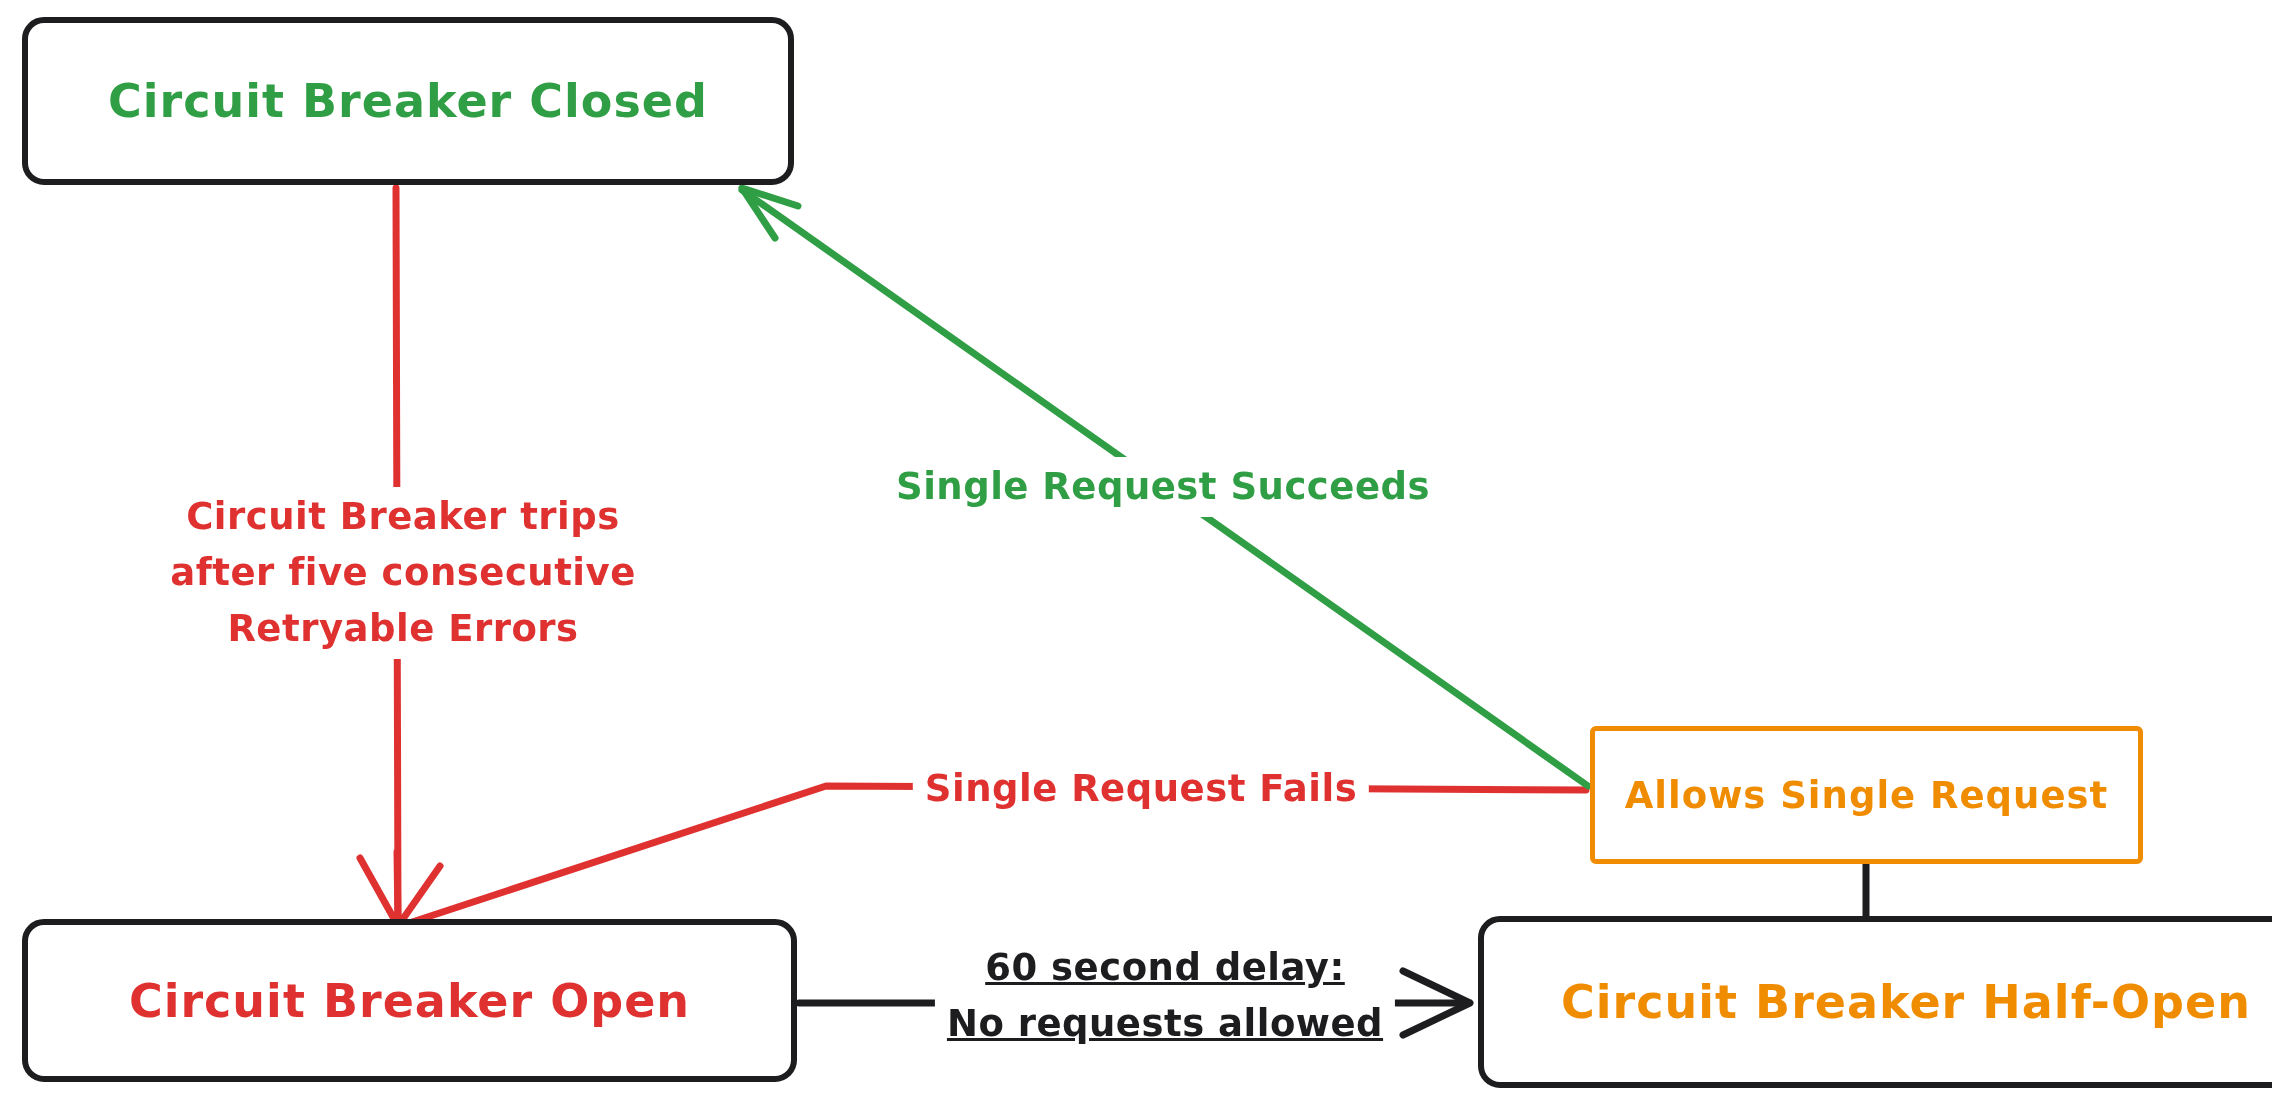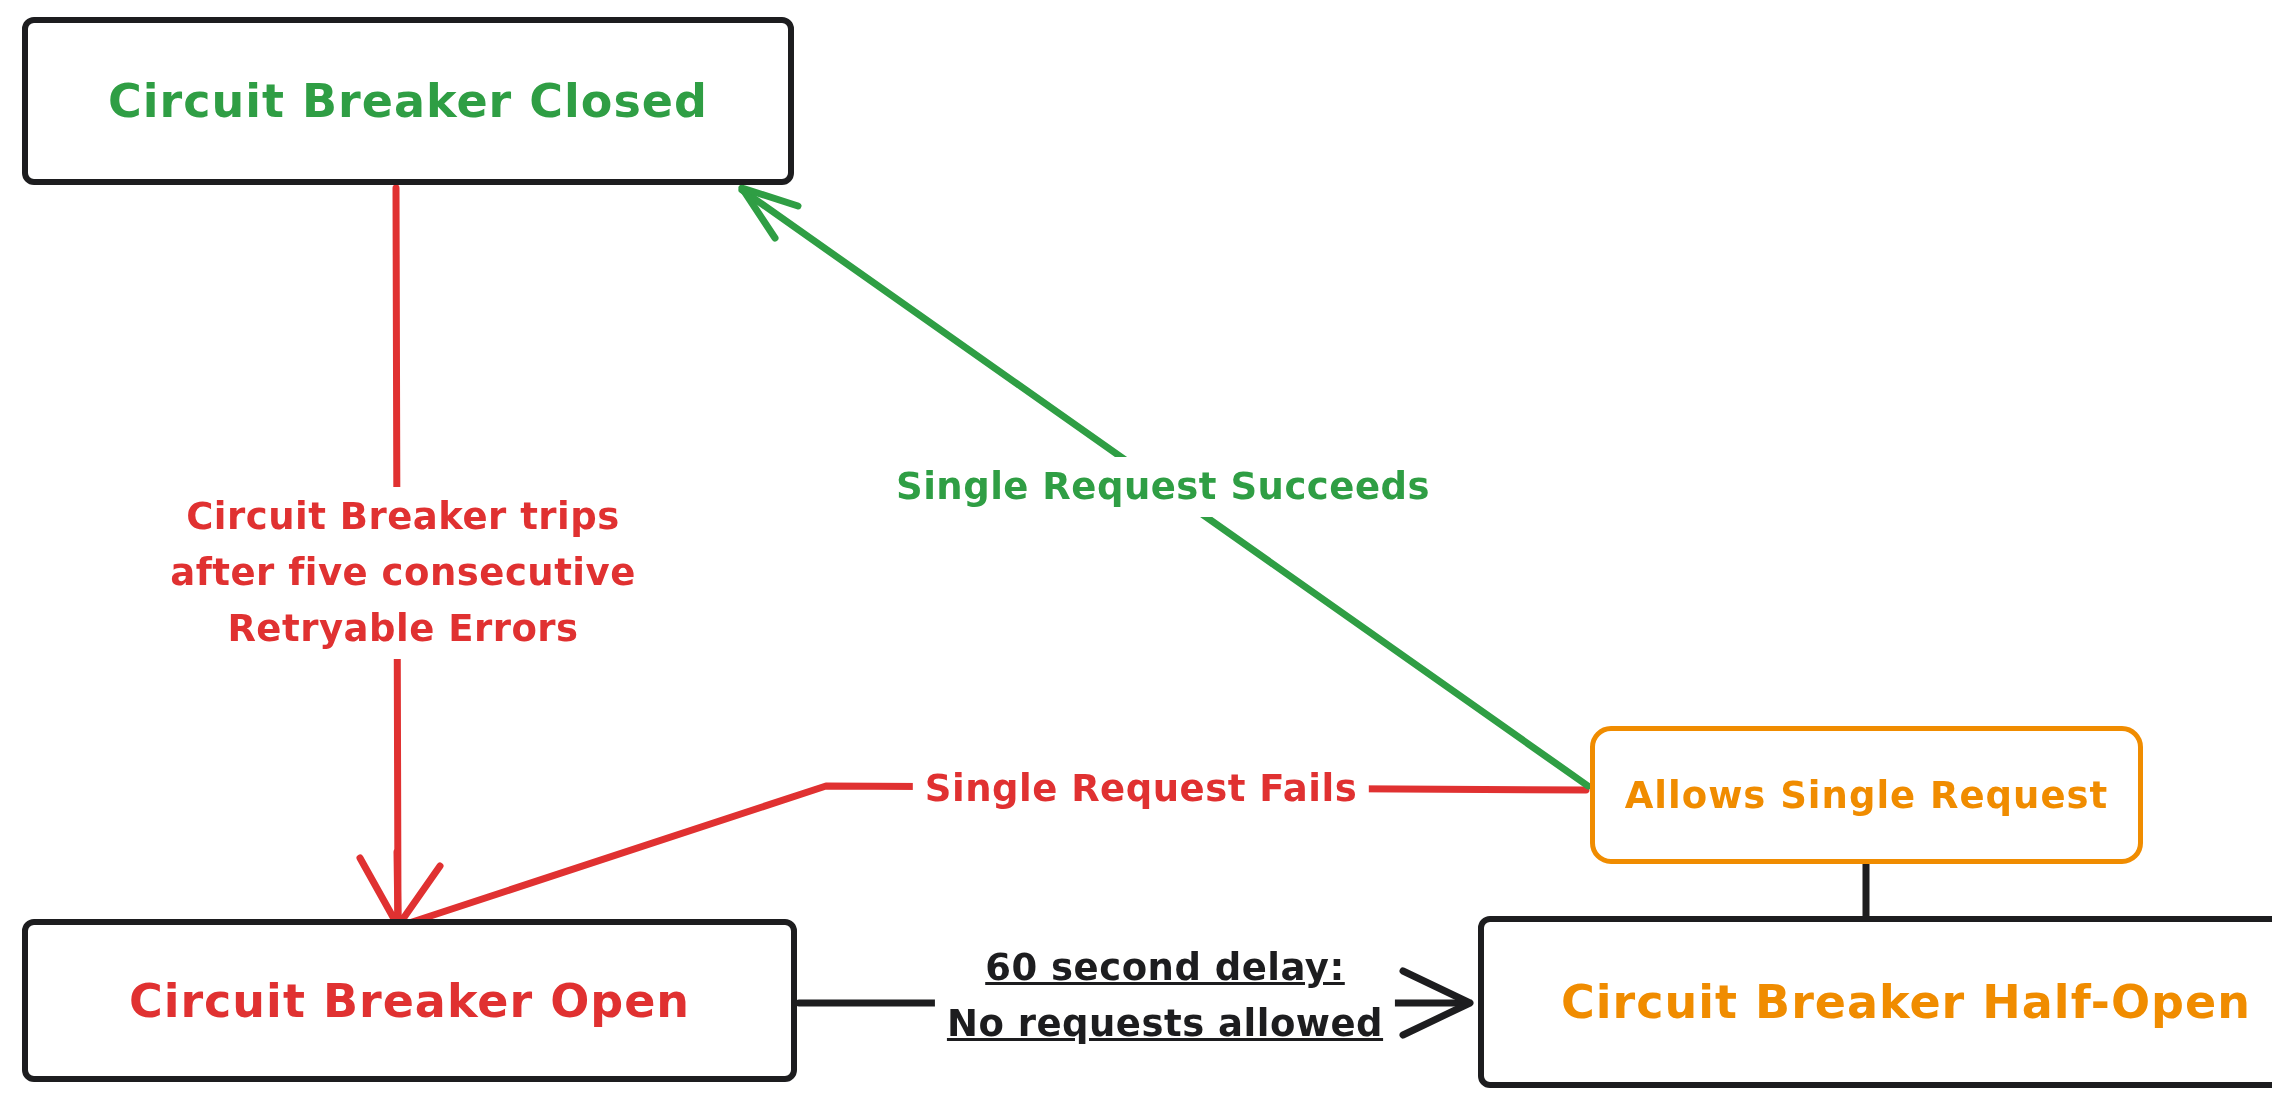--- a/index.html
+++ b/index.html
@@ -41,39 +41,39 @@
   }
   .label-red   { color: var(--red); }
   .label-green { color: var(--green); }
   .label-black { color: var(--black); }
 
   .node {
     position: absolute;
     z-index: 3;
     background: #ffffff;
     border: 6px solid var(--black);
-    border-radius: 12px;
+    border-radius: 22px;
     display: flex;
     align-items: center;
     justify-content: center;
     box-sizing: border-box;
   }
   .node-title {
     font-size: 46px;
     font-weight: 600;
     letter-spacing: 1px;
     white-space: nowrap;
   }
   #node-closed    { left: 22px;   top: 17px;  width: 772px; height: 168px; }
   #node-open      { left: 22px;   top: 919px; width: 775px; height: 163px; }
   #node-half-open { left: 1478px; top: 916px; width: 856px; height: 172px; }
   #node-allows {
     left: 1590px; top: 726px; width: 553px; height: 138px;
     border: 5px solid var(--orange);
-    border-radius: 21px;
+    border-radius: 6px;
   }
   #node-allows .node-title { font-size: 37px; font-weight: 600; }
   .text-green  { color: var(--green); }
   .text-red    { color: var(--red); }
   .text-orange { color: var(--orange); }
 
   #label-trip    { left: 403px;  top: 573px; }
   #label-succeed { left: 1163px; top: 487px; }
   #label-fail    { left: 1141px; top: 789px; text-align: center; }
   #label-delay   { left: 1165px; top: 996px; text-decoration: underline; }

